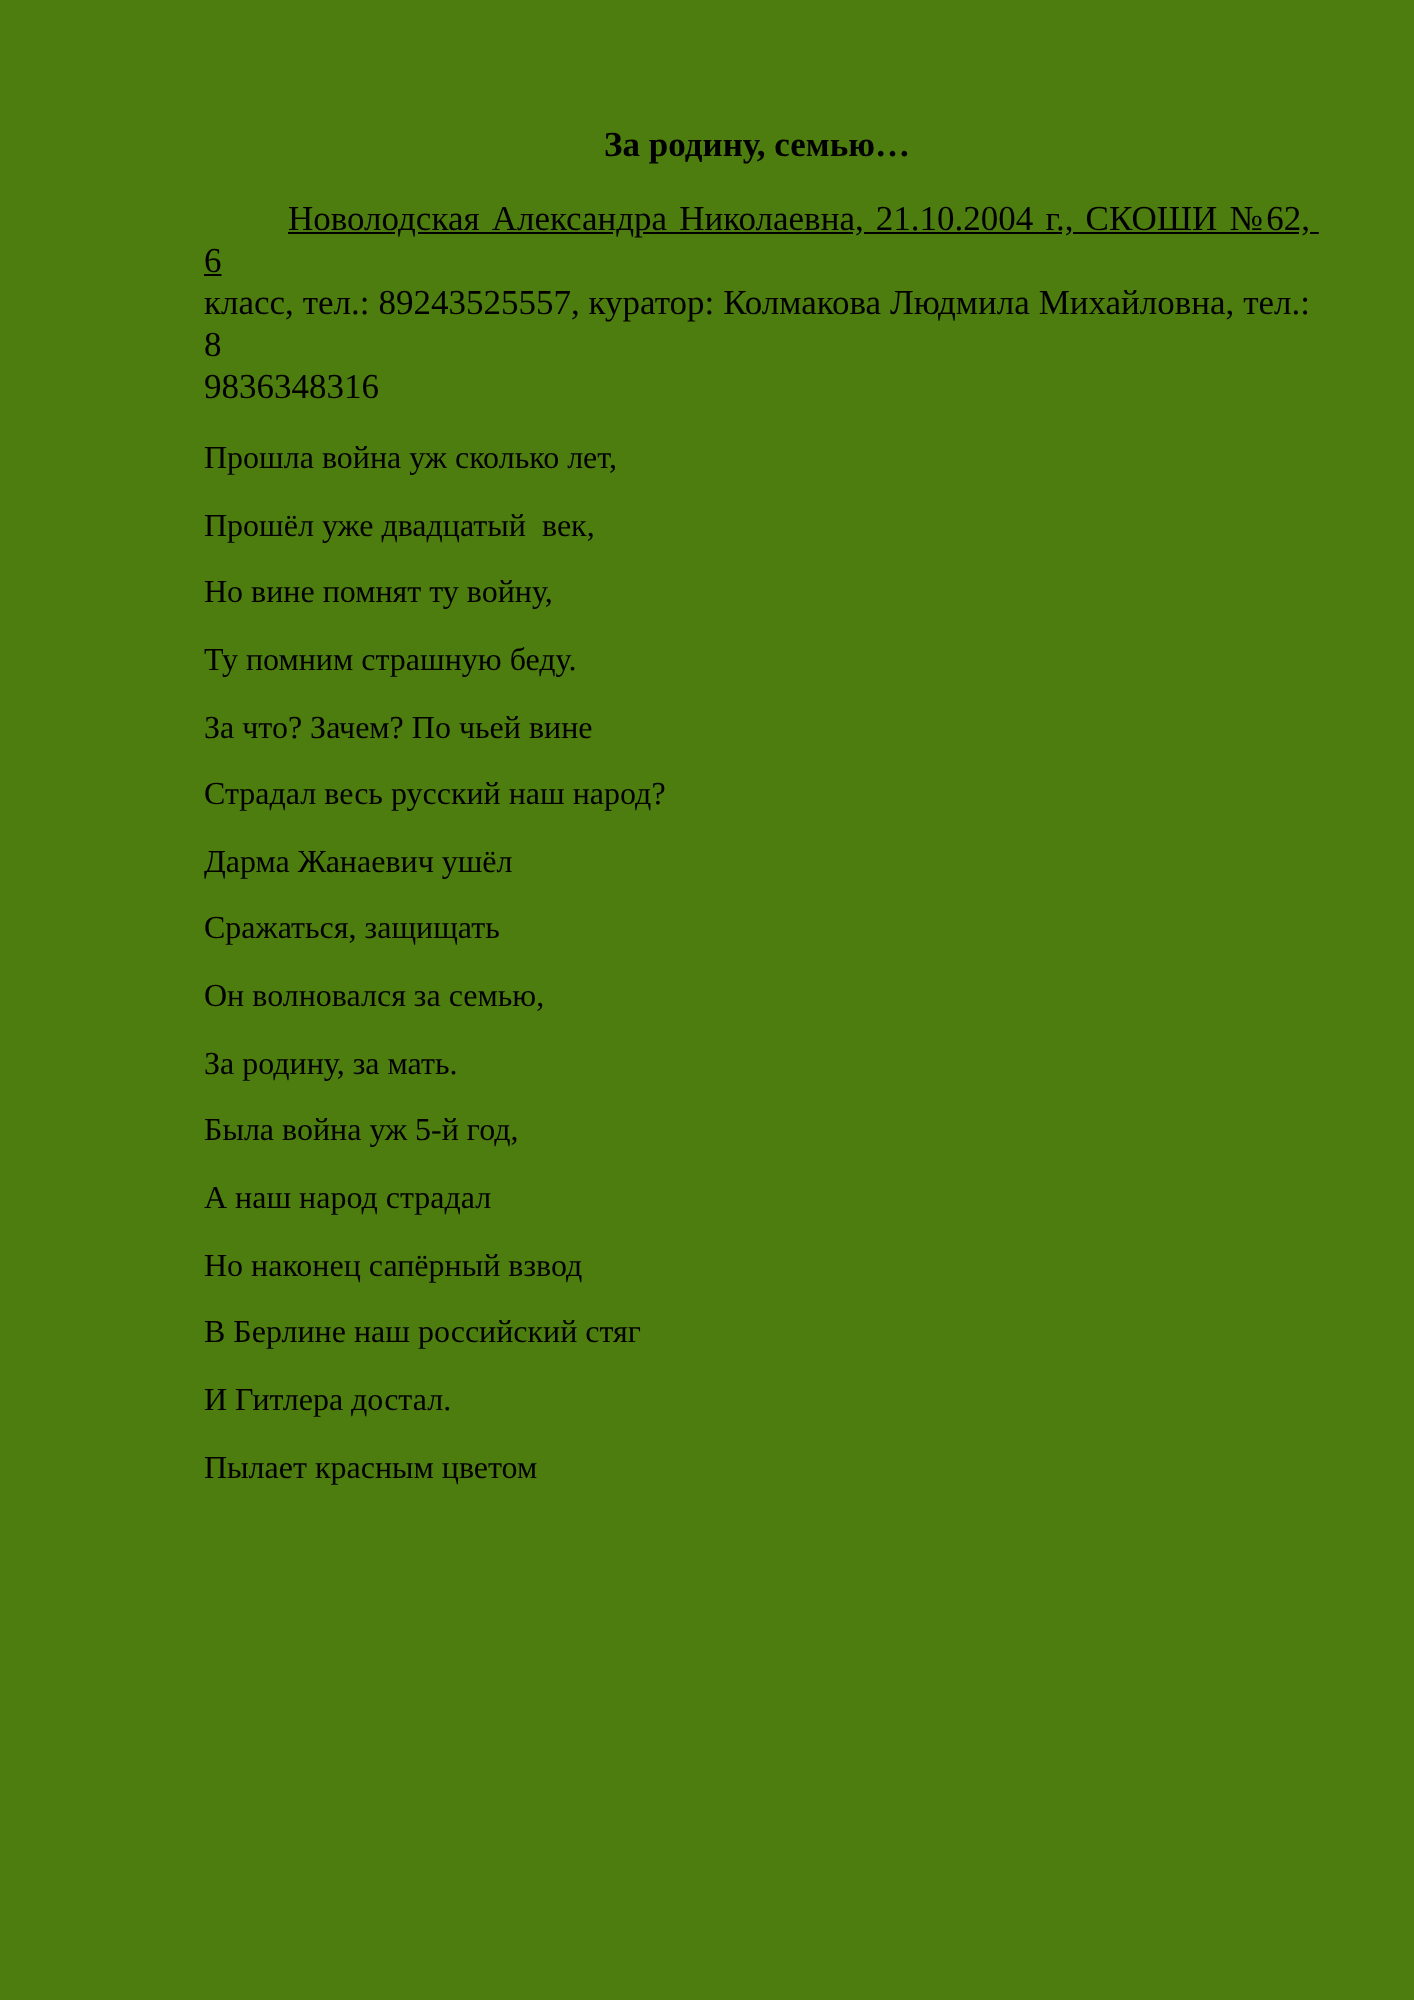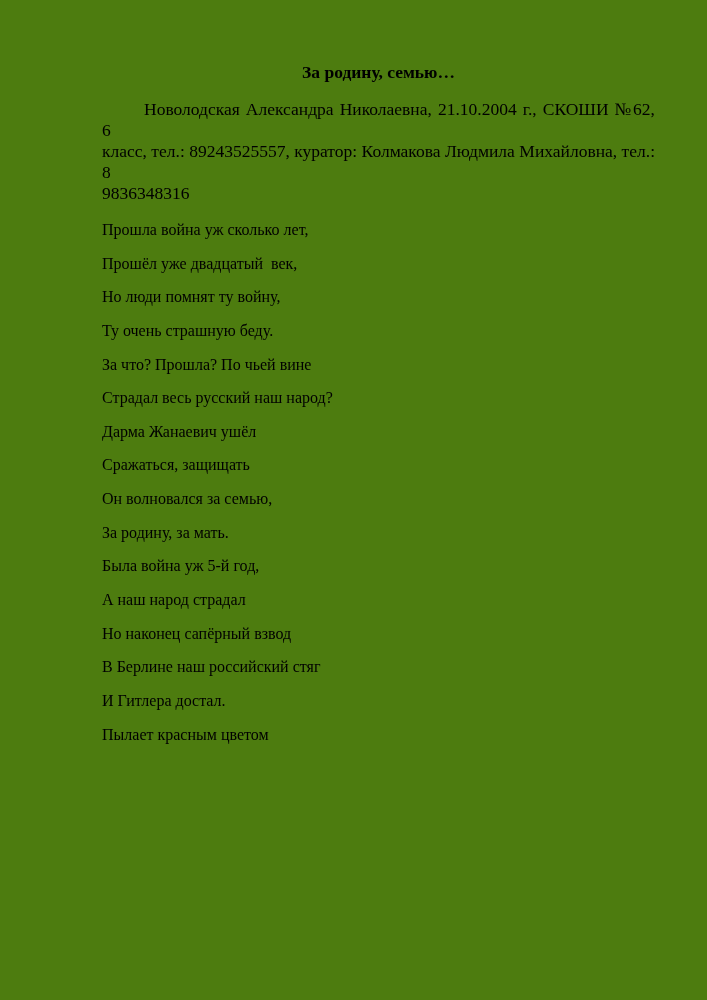--- a/index.html
+++ b/index.html
@@ -37,20 +37,21 @@
   }
   .header-line {
     text-align: justify;
     white-space: pre-wrap;
   }
   .header-line.justify-full {
     text-align-last: justify;
   }
   .header-line.first-line {
     text-indent: 42px;
+    text-decoration: underline;
   }
   .poem {
     margin-top: 9px;
     font-size: 16px;
   }
   .poem-line {
     height: 33.65px;
     line-height: 33.65px;
     white-space: pre-wrap;
     text-align: left;
@@ -66,23 +67,23 @@
 
     <div class="header-para">
       <div class="header-line justify-full first-line">Новолодская Александра Николаевна, 21.10.2004 г., СКОШИ №62, 6</div>
       <div class="header-line justify-full">класс, тел.: 89243525557, куратор: Колмакова Людмила Михайловна, тел.: 8</div>
       <div class="header-line">9836348316</div>
     </div>
 
     <div class="poem">
       <div class="poem-line">Прошла война уж сколько лет,</div>
       <div class="poem-line">Прошёл уже двадцатый  век,</div>
-      <div class="poem-line">Но люди помнят ту войну,</div>
-      <div class="poem-line">Ту очень страшную беду.</div>
-      <div class="poem-line">За что? Прошла? По чьей вине</div>
+      <div class="poem-line">Но вине помнят ту войну,</div>
+      <div class="poem-line">Ту помним страшную беду.</div>
+      <div class="poem-line">За что? Зачем? По чьей вине</div>
       <div class="poem-line">Страдал весь русский наш народ?</div>
       <div class="poem-line">Дарма Жанаевич ушёл</div>
       <div class="poem-line">Сражаться, защищать</div>
       <div class="poem-line">Он волновался за семью,</div>
       <div class="poem-line">За родину, за мать.</div>
       <div class="poem-line">Была война уж 5-й год,</div>
       <div class="poem-line">А наш народ страдал</div>
       <div class="poem-line">Но наконец сапёрный взвод</div>
       <div class="poem-line">В Берлине наш российский стяг</div>
       <div class="poem-line">И Гитлера достал.</div>

